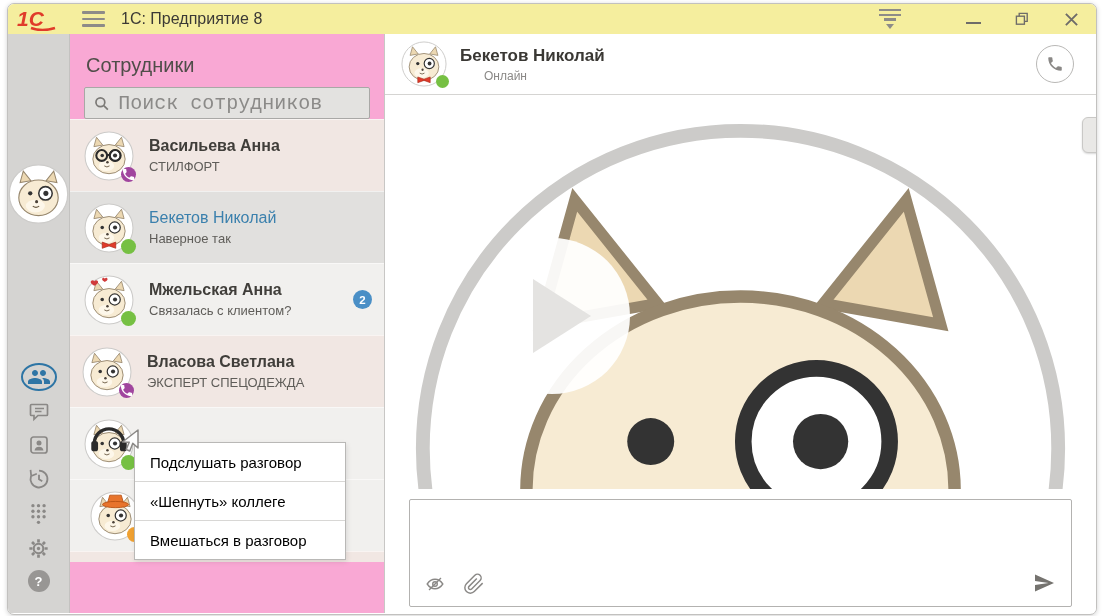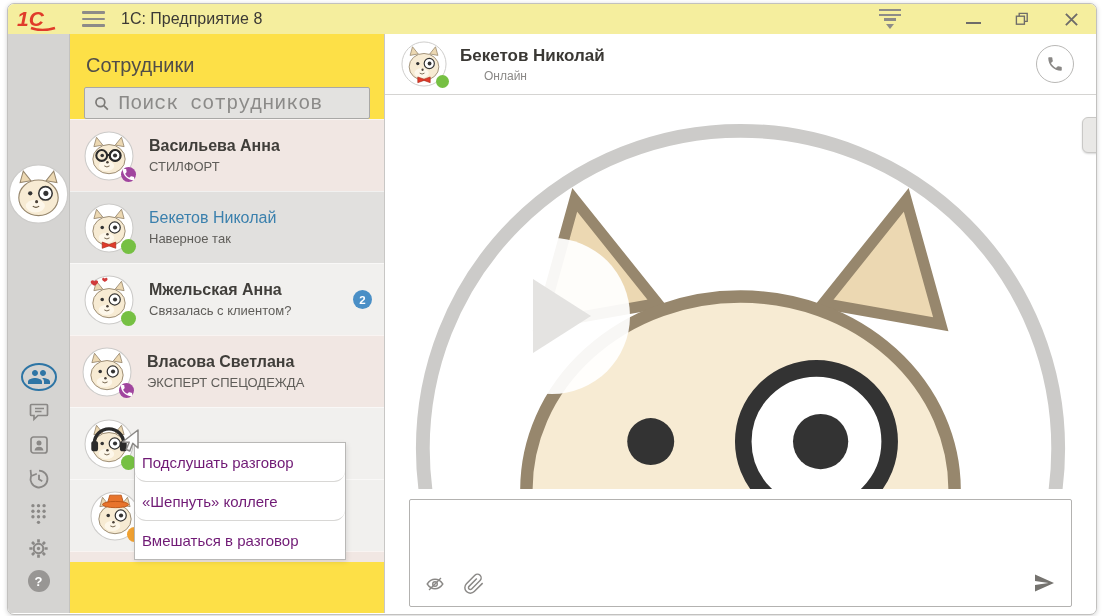--- a/index.html
+++ b/index.html
@@ -27,21 +27,21 @@
 
   
   .sidebar{width:62px;background:#d5d4d2;border-right:1px solid #c3c2c0;display:flex;flex-direction:column;align-items:center;padding:17px 0 12px;box-sizing:border-box;flex:none;}
   .side-avatar{width:44px;height:44px;margin-bottom:26px;}
   .nav-btn{width:36px;height:36px;border-radius:50%;display:flex;align-items:center;justify-content:center;margin-bottom:9px;cursor:pointer;}
   .nav-btn.selected{border:2px solid #2e75a5;box-sizing:border-box;}
   .sb-spacer{flex:1;}
   .help-circle{width:22px;height:22px;border-radius:50%;background:#989694;color:#fff;font-size:13px;font-weight:bold;display:flex;align-items:center;justify-content:center;}
 
   
-  .contacts-panel{width:314px;background:#fde047;border-right:1px solid #c8c7c5;display:flex;flex-direction:column;flex:none;justify-content:space-between;}
+  .contacts-panel{width:314px;background:#f9a8d4;border-right:1px solid #c8c7c5;display:flex;flex-direction:column;flex:none;justify-content:space-between;}
   .panel-title{font-size:20px;color:#504d49;margin:20px 16px 0;}
   .search-box{margin:10px 14px 0;height:30px;background:#e3e2e0;border:1px solid #a9a8a6;border-radius:2px;display:flex;align-items:center;padding:0 9px;gap:7px;}
   .search-box input{border:none;background:transparent;outline:none;font-size:20px;color:#3c3a37;width:100%;font-family:Liberation Mono, monospace;}
   .search-box input::placeholder{color:#8b8a88;}
   .panel-actions{display:flex;gap:10px;margin:12px 14px 13px;}
   .pill-btn{flex:1;height:28px;border:1px solid #b5b4b2;border-radius:15px;background:#faf9f8;display:flex;align-items:center;justify-content:center;gap:8px;font-size:14px;color:#4c4a47;cursor:pointer;}
   .rows{flex:1;overflow:hidden;}
   .c-row{height:72px;display:flex;align-items:center;padding:0 12px 0 14px;box-sizing:border-box;border-top:1px solid rgba(255,255,255,.55);cursor:pointer;}
   .c-row.partial{height:11px;}
   .av-wrap{position:relative;width:50px;height:50px;margin-right:15px;flex:none;}
@@ -72,21 +72,21 @@
   .composer textarea{width:calc(100% - 24px);height:56px;margin:8px 12px 0;border:none;outline:none;resize:none;font:inherit;font-size:15px;}
   .composer-icons{position:absolute;left:14px;bottom:11px;display:flex;gap:17px;align-items:center;}
   .send-btn{position:absolute;right:15px;bottom:11px;cursor:pointer;}
   .icon-btn{cursor:pointer;display:flex;}
 
   
   .play-overlay{position:absolute;left:466px;top:234px;width:156px;height:156px;border-radius:50%;background:rgba(255,255,255,.93);display:flex;align-items:center;justify-content:center;z-index:5;cursor:pointer;}
   .play-tri{width:0;height:0;border-left:58px solid #e4e3e1;border-top:37px solid transparent;border-bottom:37px solid transparent;margin-left:20px;}
 
   .context-menu{position:absolute;left:126px;top:438px;width:210px;background:#fff;border:1px solid #b9b8b6;z-index:6;box-shadow:1px 2px 5px rgba(0,0,0,.10);}
-  .menu-item{height:38px;display:flex;align-items:center;padding-left:7px;font-size:15px;color:#701a75;border-bottom:1px solid #d8d7d5;cursor:pointer;border-radius:11px;}
+  .menu-item{height:38px;display:flex;align-items:center;padding-left:15px;font-size:15px;color:#000000;border-bottom:1px solid #d8d7d5;cursor:pointer;}
   .menu-item:last-child{border-bottom:none;}
 
   .cursor{position:absolute;left:111px;top:425px;z-index:7;}
 </style>
 </head>
 <body>
 
 <div class="window">
 
   <div class="titlebar">

